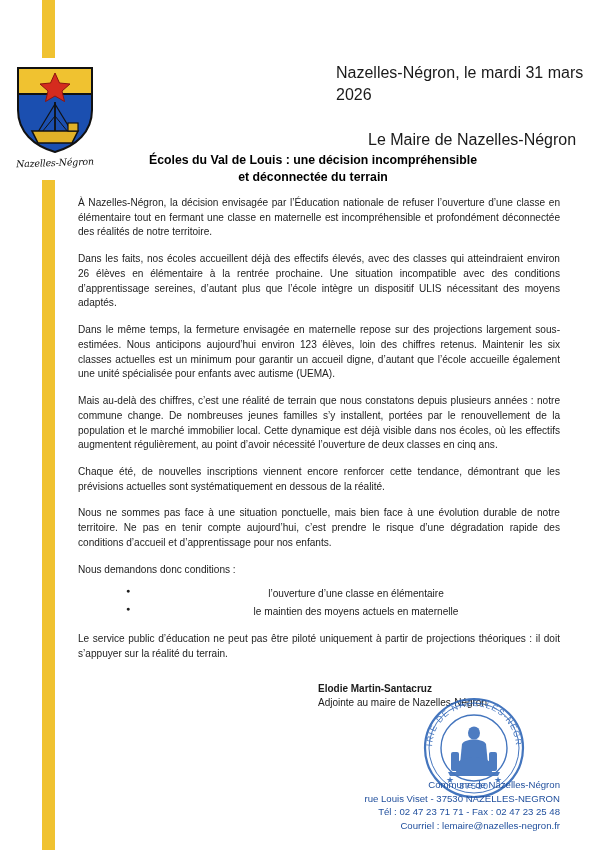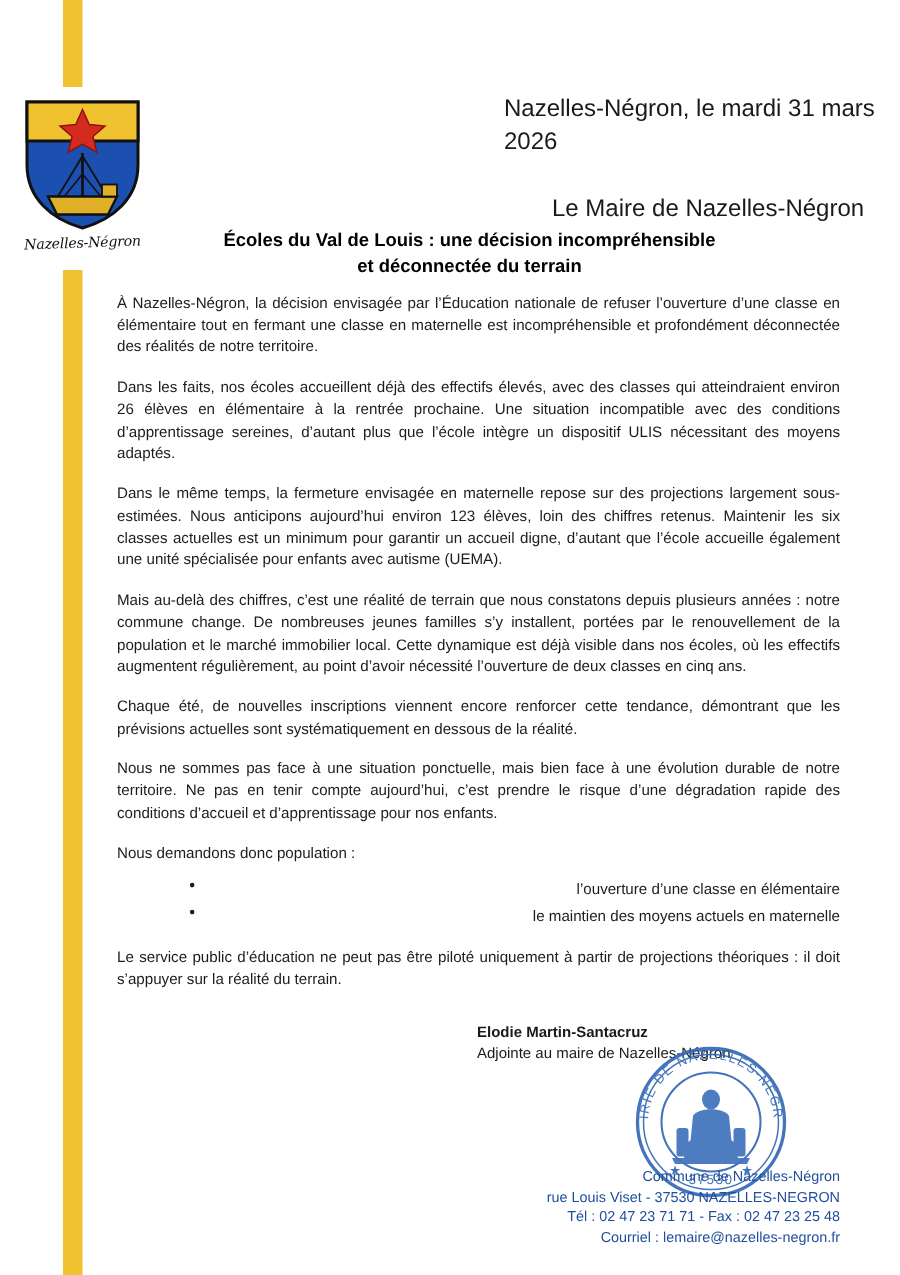--- a/index.html
+++ b/index.html
@@ -101,21 +101,21 @@
   }
   .bullets {
     margin: 0 0 12px 0;
     padding-left: 48px;
     list-style: none;
   }
   .bullets li {
     position: relative;
     margin: 0 0 3px 0;
     padding-left: 26px;
-    text-align: right;
+    text-align: center;
   }
   .bullets li::before {
     content: "\25CF";
     position: absolute;
     left: 0;
     top: -1px;
     font-size: 7px;
     color: #1c1c1c;
   }
 
@@ -193,21 +193,21 @@
   </div>
 
   <div class="body-area">
     <p>À Nazelles-Négron, la décision envisagée par l’Éducation nationale de refuser l’ouverture d’une classe en élémentaire tout en fermant une classe en maternelle est incompréhensible et profondément déconnectée des réalités de notre territoire.</p>
     <p>Dans les faits, nos écoles accueillent déjà des effectifs élevés, avec des classes qui atteindraient environ 26 élèves en élémentaire à la rentrée prochaine. Une situation incompatible avec des conditions d’apprentissage sereines, d’autant plus que l’école intègre un dispositif ULIS nécessitant des moyens adaptés.</p>
     <p>Dans le même temps, la fermeture envisagée en maternelle repose sur des projections largement sous-estimées. Nous anticipons aujourd’hui environ 123 élèves, loin des chiffres retenus. Maintenir les six classes actuelles est un minimum pour garantir un accueil digne, d’autant que l’école accueille également une unité spécialisée pour enfants avec autisme (UEMA).</p>
     <p>Mais au-delà des chiffres, c’est une réalité de terrain que nous constatons depuis plusieurs années : notre commune change. De nombreuses jeunes familles s’y installent, portées par le renouvellement de la population et le marché immobilier local. Cette dynamique est déjà visible dans nos écoles, où les effectifs augmentent régulièrement, au point d’avoir nécessité l’ouverture de deux classes en cinq ans.</p>
     <p>Chaque été, de nouvelles inscriptions viennent encore renforcer cette tendance, démontrant que les prévisions actuelles sont systématiquement en dessous de la réalité.</p>
     <p>Nous ne sommes pas face à une situation ponctuelle, mais bien face à une évolution durable de notre territoire. Ne pas en tenir compte aujourd’hui, c’est prendre le risque d’une dégradation rapide des conditions d’accueil et d’apprentissage pour nos enfants.</p>
 
-    <p class="lead-in">Nous demandons donc population :</p>
+    <p class="lead-in">Nous demandons donc conditions :</p>
     <ul class="bullets">
       <li>l’ouverture d’une classe en élémentaire</li>
       <li>le maintien des moyens actuels en maternelle</li>
     </ul>
 
     <p>Le service public d’éducation ne peut pas être piloté uniquement à partir de projections théoriques : il doit s’appuyer sur la réalité du terrain.</p>
   </div>
 
   <div class="signature">
     <span class="sig-name">Elodie Martin-Santacruz</span>

